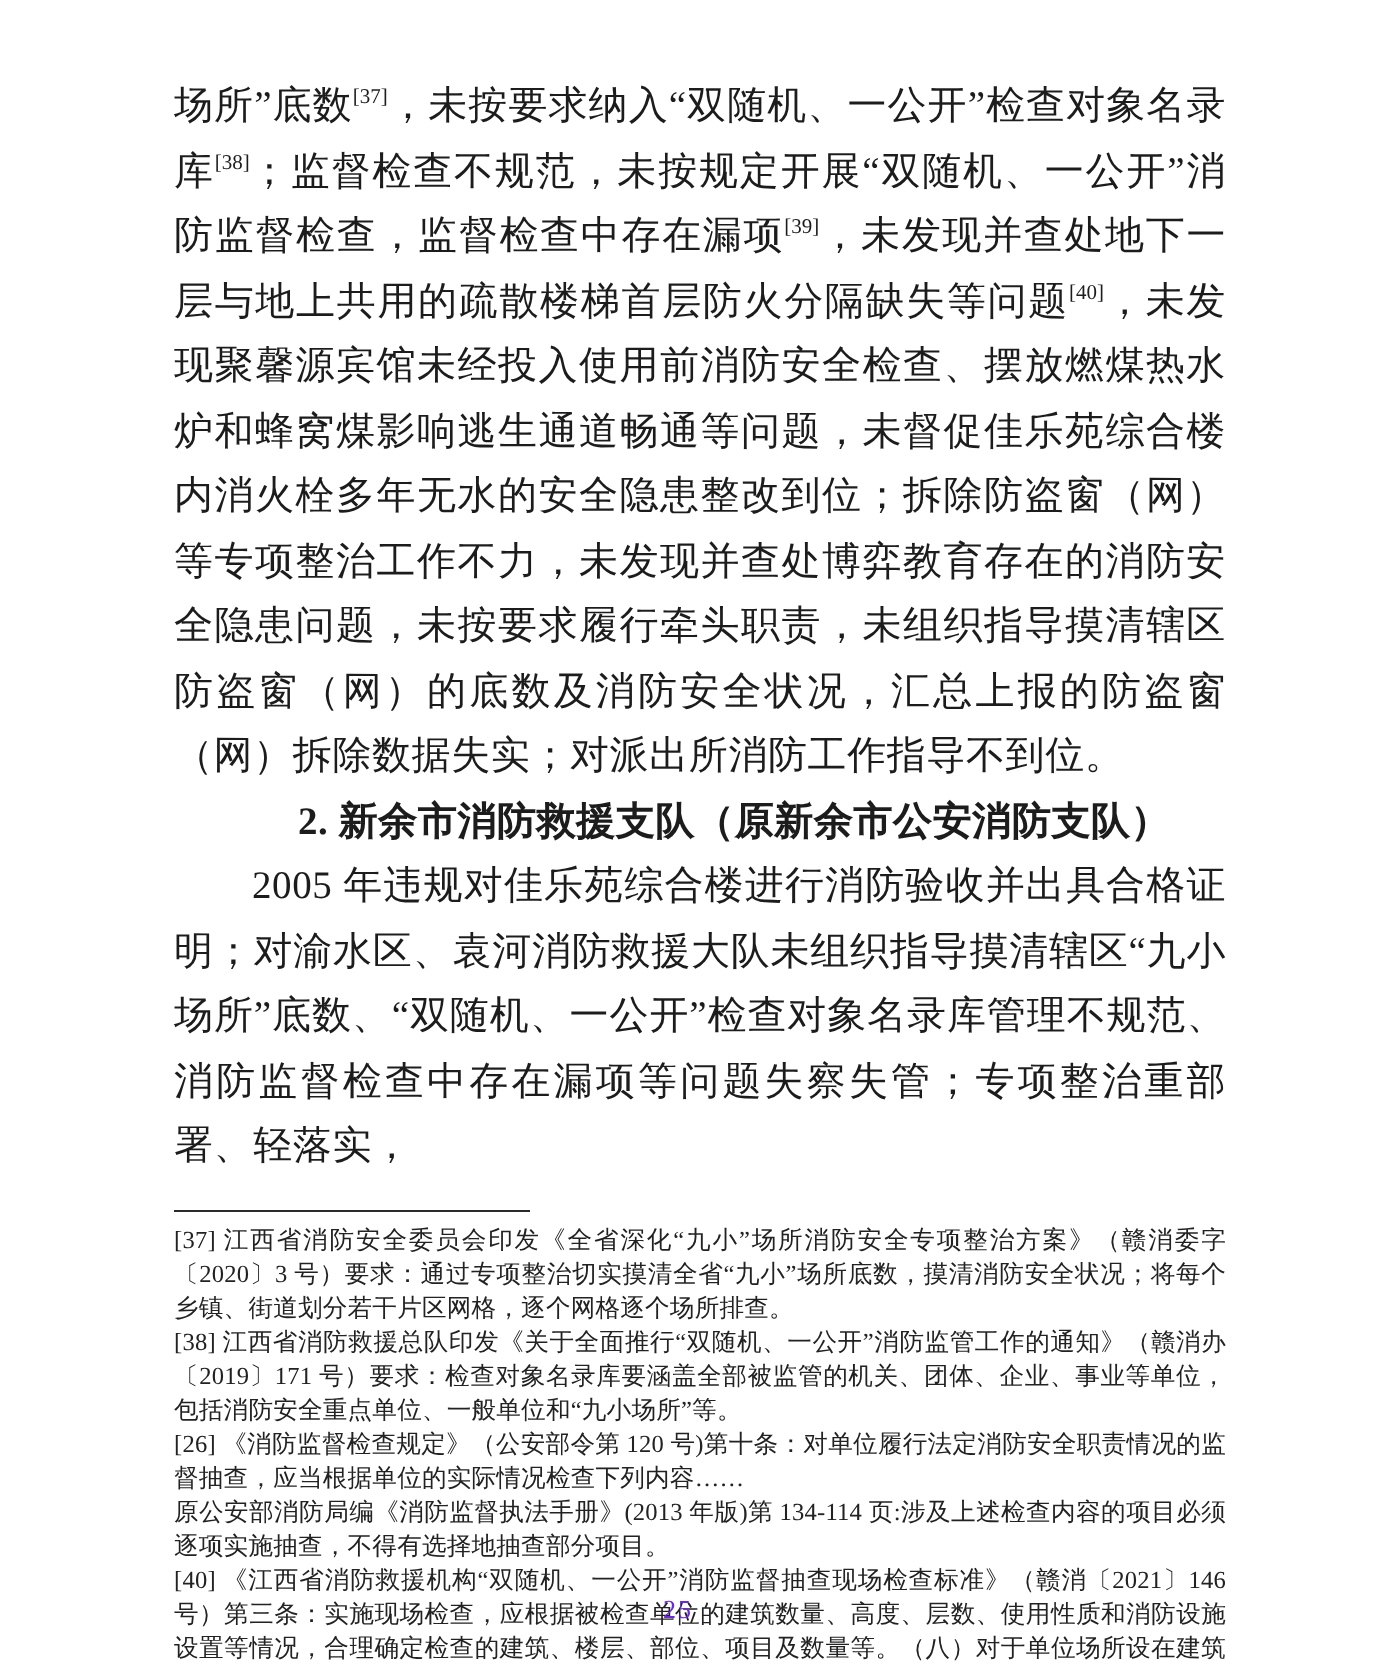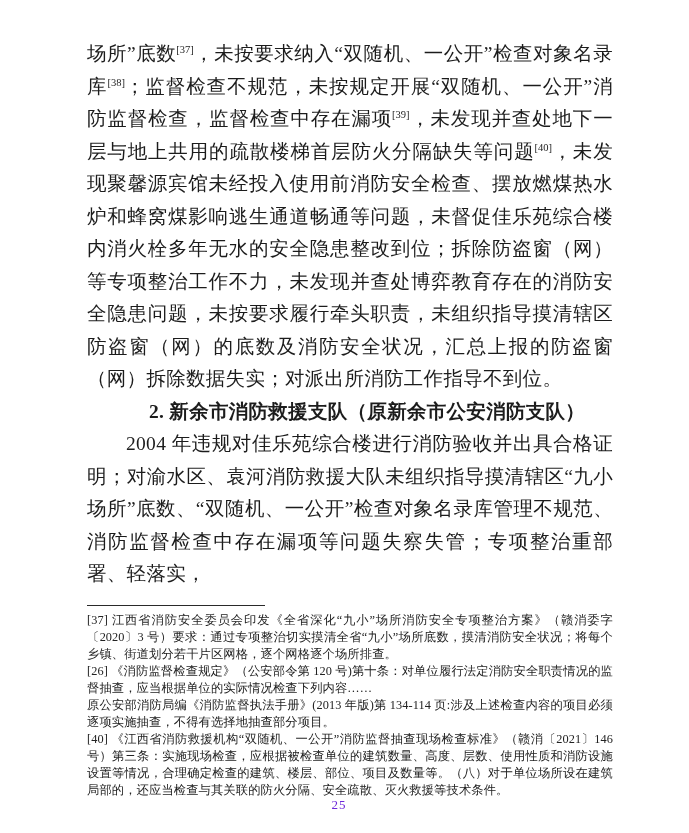--- a/index.html
+++ b/index.html
@@ -75,25 +75,26 @@
 </head>
 <body>
 
 <div class="page">
   <div class="content">
 
     <p class="body-text"><span>场所”底数</span><sup class="fnref">[37]</sup><span>，未按要求纳入“双随机、一公开”检查对象名录库</span><sup class="fnref">[38]</sup><span>；监督检查不规范，未按规定开展“双随机、一公开”消防监督检查，监督检查中存在漏项</span><sup class="fnref">[39]</sup><span>，未发现并查处地下一层与地上共用的疏散楼梯首层防火分隔缺失等问题</span><sup class="fnref">[40]</sup><span>，未发现聚馨源宾馆未经投入使用前消防安全检查、摆放燃煤热水炉和蜂窝煤影响逃生通道畅通等问题，未督促佳乐苑综合楼内消火栓多年无水的安全隐患整改到位；拆除防盗窗（网）等专项整治工作不力，未发现并查处博弈教育存在的消防安全隐患问题，未按要求履行牵头职责，未组织指导摸清辖区防盗窗（网）的底数及消防安全状况，汇总上报的防盗窗（网）拆除数据失实；对派出所消防工作指导不到位。</span></p>
 
     <p class="body-text heading">2. 新余市消防救援支队（原新余市公安消防支队）</p>
 
-    <p class="body-text indent2">2004 年违规对佳乐苑综合楼进行消防验收并出具合格证明；对渝水区、袁河消防救援大队未组织指导摸清辖区“九小场所”底数、“双随机、一公开”检查对象名录库管理不规范、消防监督检查中存在漏项等问题失察失管；专项整治重部署、轻落实，</p>
+    <p class="body-text indent2">2005 年违规对佳乐苑综合楼进行消防验收并出具合格证明；对渝水区、袁河消防救援大队未组织指导摸清辖区“九小场所”底数、“双随机、一公开”检查对象名录库管理不规范、消防监督检查中存在漏项等问题失察失管；专项整治重部署、轻落实，</p>
 
     <div class="footnotes">
       <div class="fn-rule"></div>
       <p class="fn">[37] 江西省消防安全委员会印发《全省深化“九小”场所消防安全专项整治方案》（赣消委字〔2020〕3 号）要求：通过专项整治切实摸清全省“九小”场所底数，摸清消防安全状况；将每个乡镇、街道划分若干片区网格，逐个网格逐个场所排查。</p>
+      <p class="fn">[38] 江西省消防救援总队印发《关于全面推行“双随机、一公开”消防监管工作的通知》（赣消办〔2019〕171 号）要求：检查对象名录库要涵盖全部被监管的机关、团体、企业、事业等单位，包括消防安全重点单位、一般单位和“九小场所”等。</p>
       <p class="fn">[26] 《消防监督检查规定》（公安部令第 120 号)第十条：对单位履行法定消防安全职责情况的监督抽查，应当根据单位的实际情况检查下列内容……</p>
       <p class="fn">原公安部消防局编《消防监督执法手册》(2013 年版)第 134-114 页:涉及上述检查内容的项目必须逐项实施抽查，不得有选择地抽查部分项目。</p>
       <p class="fn">[40] 《江西省消防救援机构“双随机、一公开”消防监督抽查现场检查标准》（赣消〔2021〕146 号）第三条：实施现场检查，应根据被检查单位的建筑数量、高度、层数、使用性质和消防设施设置等情况，合理确定检查的建筑、楼层、部位、项目及数量等。（八）对于单位场所设在建筑局部的，还应当检查与其关联的防火分隔、安全疏散、灭火救援等技术条件。</p>
     </div>
   </div>
 
   <div class="page-number">25</div>
 </div>
 
 </body></html>

